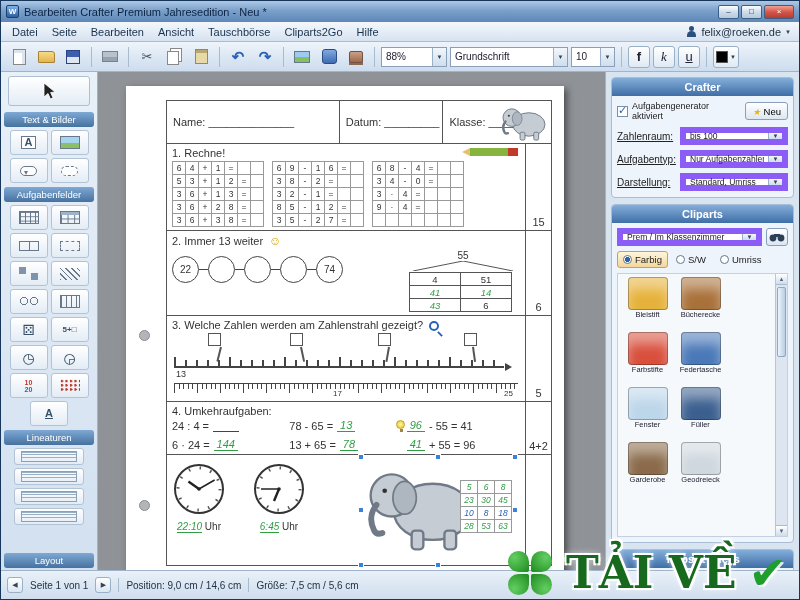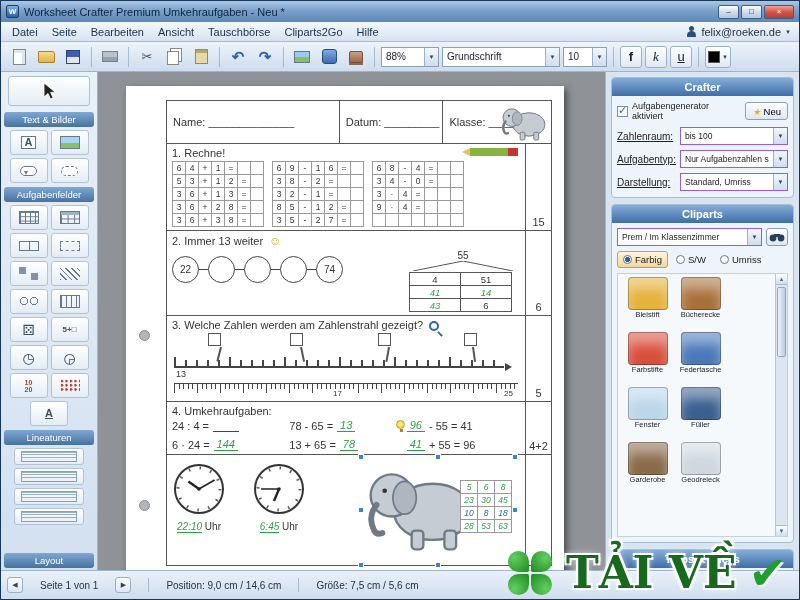--- a/index.html
+++ b/index.html
@@ -163,21 +163,21 @@
 .phead{background:linear-gradient(#84aeda,#3f6ea6);color:#fff;font-weight:bold;font-size:11px;text-align:center;padding:3px 0;}
 .pbody{padding:5px;}
 .mal-row1{display:flex;align-items:center;gap:4px;margin-bottom:6px;}
 .checkbox{width:11px;height:11px;border:1px solid #7a90a8;background:#fff;position:relative;flex:none;}
 .checkbox.checked::after{content:"✓";position:absolute;left:0;top:-3px;font-size:11px;color:#2d62a8;font-weight:bold;}
 .cb-label{font-size:9px;flex:1;}
 .neu-btn{height:18px;border:1px solid #8aa0b8;border-radius:3px;background:linear-gradient(#ffffff,#dce7f2);display:flex;align-items:center;gap:3px;padding:0 6px;font-size:9.5px;}
 .star::before{content:"★";color:#e8b400;font-size:9px;}
 .field-row{display:flex;align-items:center;margin-bottom:5px;gap:3px;}
 .field-label{width:60px;font-size:10px;flex:none;text-decoration:underline;}
-.select{flex:1;height:18px;background:#fff;border:1px solid #8b5cf6;display:flex;align-items:center;padding-left:4px;font-size:8.5px;min-width:0;}
+.select{flex:1;height:18px;background:#fff;border:6px solid #8b5cf6;display:flex;align-items:center;padding-left:4px;font-size:8.5px;min-width:0;}
 .select .val{white-space:nowrap;overflow:hidden;flex:1;}
 .cat-row{display:flex;gap:4px;margin-bottom:5px;}
 .binoc-btn{width:22px;height:18px;border:1px solid #8aa0b8;border-radius:3px;background:linear-gradient(#ffffff,#dce7f2);display:flex;align-items:center;justify-content:center;flex:none;}
 .modes{display:flex;gap:2px;margin-bottom:5px;}
 .mode{display:flex;align-items:center;gap:3px;padding:2px 5px;border:1px solid transparent;font-size:9.5px;border-radius:3px;}
 .mode.selected{background:linear-gradient(#fff6dd,#f3d69c);border-color:#caa24e;}
 .radio{width:9px;height:9px;border:1px solid #678;border-radius:50%;background:#fff;flex:none;}
 .radio.on{background:radial-gradient(circle,#2d62a8 0 2.4px,#fff 2.6px);}
 .clip-wrap{position:relative;height:264px;overflow:hidden;background:#f6f9fc;border:1px solid #c2d0e0;}
 .clip-grid{display:flex;flex-wrap:wrap;padding:3px 14px 3px 3px;}
@@ -187,21 +187,21 @@
 .sb{position:absolute;right:0;top:0;bottom:0;width:12px;background:#dde6f0;border-left:1px solid #b6c6d8;}
 .sb-btn{height:11px;font-size:6px;text-align:center;color:#567;background:linear-gradient(#fff,#cfdcec);border-bottom:1px solid #a8bcd0;line-height:11px;}
 .sb-btn.down{position:absolute;bottom:0;left:0;right:0;border-top:1px solid #a8bcd0;border-bottom:none;}
 .sb-thumb{position:absolute;top:13px;left:1px;right:1px;height:70px;background:linear-gradient(90deg,#eef4fa,#b8cde2);border:1px solid #8fa8c2;border-radius:2px;}
 .tips .pbody{padding:6px;}
 .tip-head{display:flex;align-items:center;gap:5px;font-size:10px;margin-bottom:4px;color:#1c3least;}
 .bulb2{width:10px;height:10px;border-radius:50%;background:radial-gradient(#fff49c,#e8c52a);border:1px solid #c0a020;flex:none;}
 .tip-body{font-size:9px;line-height:1.3;color:#334a60;}
 
 
-.statusbar{height:28px;background:linear-gradient(#e9f1f9,#cfdded);border-top:1px solid #9fb4ca;display:flex;align-items:center;padding:14px 6px;gap:17px;font-size:10px;color:#234;flex:none;}
+.statusbar{height:28px;background:linear-gradient(#e9f1f9,#cfdded);border-top:1px solid #9fb4ca;display:flex;align-items:center;padding:14px 6px;gap:7px;font-size:10px;color:#234;flex:none;}
 .sb-arrow{width:16px;height:16px;border:1px solid #9ab0c6;border-radius:3px;background:linear-gradient(#fff,#dce7f2);font-size:7px;display:flex;align-items:center;justify-content:center;color:#345;}
 .sb-sep{width:1px;height:14px;background:#a8bacd;}
 
 
 .watermark{position:absolute;right:12px;bottom:2px;display:flex;align-items:center;gap:12px;z-index:60;}
 .wm-text{font-family:"DejaVu Serif","Liberation Serif",serif;font-size:44px;font-weight:bold;color:#17691e;text-shadow:-2px -2px 0 #fff,2px -2px 0 #fff,-2px 2px 0 #fff,2px 2px 0 #fff,0 0 7px #fff;line-height:1;}
 .wm-check{font-size:46px;color:#1f9e2e;line-height:1;text-shadow:2px 2px 0 rgba(255,255,255,.85);}
 .clover{position:relative;width:48px;height:48px;flex:none;}
 .leaf{position:absolute;width:21px;height:21px;background:radial-gradient(circle at 30% 30%,#63cf63,#1e8a1e);border-radius:50% 50% 8% 50%;}
 .leaf.l1{left:2px;top:2px;}
@@ -209,21 +209,21 @@
 .leaf.l3{right:2px;bottom:2px;transform:rotate(180deg);}
 .leaf.l4{left:2px;bottom:2px;transform:rotate(270deg);}
 </style>
 </head>
 <body>
 
 <div class="window">
 
   <div class="titlebar">
     <span class="app-icon">W</span>
-    <span class="title-text">Worksheet Crafter Premium Umkehraufgaben - Neu *</span>
+    <span class="title-text">Bearbeiten Crafter Premium Jahresedition - Neu *</span>
     <span class="win-controls">
       <button class="win-btn">–</button>
       <button class="win-btn">□</button>
       <button class="win-btn close">×</button>
     </span>
   </div>
 
   <div class="menubar">
     <span id="menu-items" style="display:flex">
         <span class="menu-item">Datei</span>
@@ -278,21 +278,21 @@
           <i class="tbg tbg-image"></i>
         </button>
         <button class="tb-btn">
           <i class="tbg tbg-puzzle"></i>
         </button>
         <button class="tb-btn">
           <i class="tbg tbg-stamp"></i>
         </button>
         <span class="tb-sep"></span>
       </span>
-    <span class="tb-select" style="width:58px">
+    <span class="tb-select" style="width:66px">
       <span class="val">88%</span>
       <i class="dd"></i>
     </span>
     <span class="tb-select" style="width:118px">
       <span class="val">Grundschrift</span>
       <i class="dd"></i>
     </span>
     <span class="tb-select" style="width:44px">
       <span class="val">10</span>
       <i class="dd"></i>

